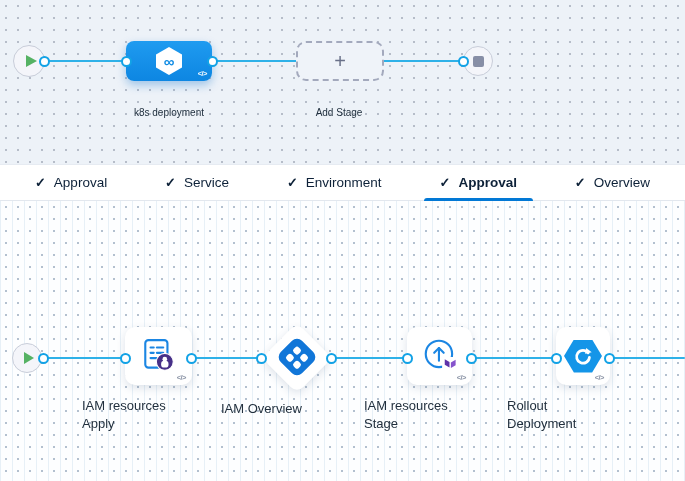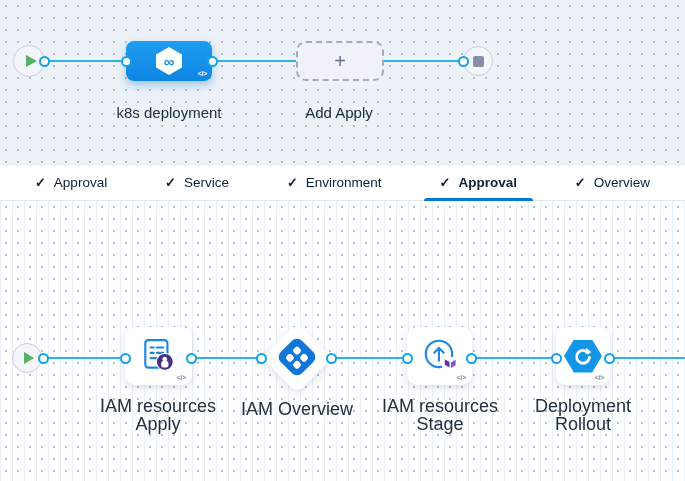--- a/index.html
+++ b/index.html
@@ -56,21 +56,21 @@
     color:rgba(255,255,255,0.95); letter-spacing:-0.5px; font-weight:bold; }
 
   .add-stage {
     position:absolute; left:296px; top:41px; width:88px; height:40px;
     border:2px dashed #a3a9bd; border-radius:10px; background:#eff3f9;
     display:flex; align-items:center; justify-content:center;
     color:#697089; font-size:20px; font-weight:300; cursor:pointer; z-index:2;
   }
 
   .node-label { position:absolute; width:152px; text-align:center;
-    font-size:15px; color:#21303f; line-height:18px; }
+    font-size:10px; color:#21303f; line-height:18px; }
 
   
   .tabbar {
     position:relative; width:685px; height:37px; background:#fff;
     border-top:1px solid #e6ebf2; border-bottom:1px solid #e2e7ee;
     display:flex; align-items:stretch; justify-content:space-around; padding:0 6px; z-index:3;
   }
   .tab { position:relative; display:flex; align-items:center; gap:8px;
     padding:0 17px; font-size:13.5px; color:#0d2138; cursor:pointer; }
   .tab .check { font-size:13px; font-weight:700; }
@@ -97,22 +97,22 @@
     transform:rotate(45deg); background:#1176d8; border-radius:7px;
     display:grid; grid-template-columns:1fr 1fr; gap:3px; padding:6.5px; z-index:3;
   }
   .approval-icon span { background:#fff; border-radius:2.5px; }
 
   .hex-badge {
     width:38px; height:33px; background:#1495e8;
     clip-path:polygon(26% 0%, 74% 0%, 100% 50%, 74% 100%, 26% 100%, 0% 50%);
     display:flex; align-items:center; justify-content:center;
   }
-  .step-label { position:absolute; width:152px; text-align:center;
-    font-size:18px; color:#22303e; line-height:18px; }
+  .step-label { position:absolute; width:152px; 
+    font-size:13px; color:#22303e; line-height:18px; }
 </style>
 </head>
 <body>
 
 <div class="screen">
 
   <div class="stage-canvas">
     <div class="edge" style="left:29px; top:60px; width:449px;"></div>
 
     <div class="roundnode" style="left:13px; top:45px; width:32px; height:32px;">
@@ -135,21 +135,21 @@
       <span>+</span>
     </div>
 
     <div class="dot" style="left:458px; top:56px;"></div>
 
     <div class="roundnode" style="left:463px; top:46px; width:30px; height:30px;">
       <div class="stop-sq"></div>
     </div>
 
     <div class="node-label" style="left:93px; top:104px;">k8s deployment</div>
-    <div class="node-label" style="left:263px; top:104px;">Add Apply</div>
+    <div class="node-label" style="left:263px; top:104px;">Add Stage</div>
   </div>
 
   <div class="tabbar">
     <div class="tab">
       <span class="check">✓</span>
       <span>Approval</span>
     </div>
     <div class="tab">
       <span class="check">✓</span>
       <span>Service</span>
@@ -236,18 +236,18 @@
       <div>Apply</div>
     </div>
     <div class="step-label" style="left:221px; top:199px;">
       <div>IAM Overview</div>
     </div>
     <div class="step-label" style="left:364px; top:196px;">
       <div>IAM resources</div>
       <div>Stage</div>
     </div>
     <div class="step-label" style="left:507px; top:196px;">
+      <div>Rollout</div>
       <div>Deployment</div>
-      <div>Rollout</div>
     </div>
   </div>
 
 </div>
 
 </body></html>

